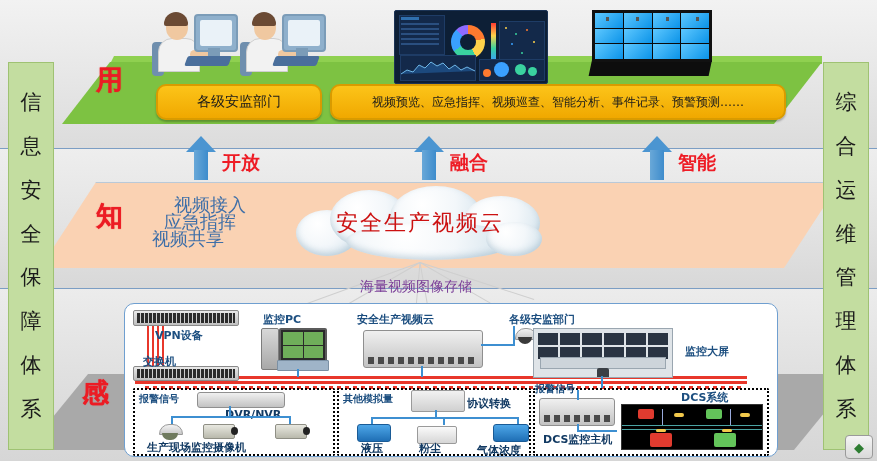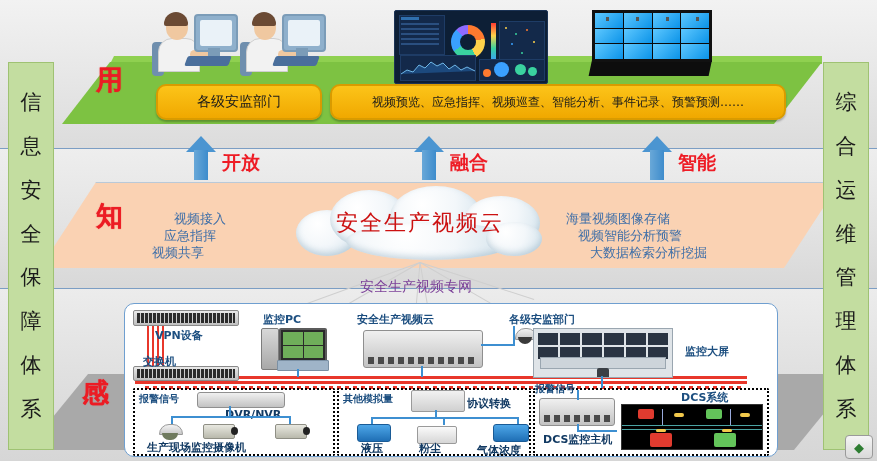--- a/index.html
+++ b/index.html
@@ -127,22 +127,22 @@
   .arrowlabel{position:absolute;color:#ee1c25;font-weight:bold;font-size:19px;
     font-family:"DejaVu Sans",sans-serif;white-space:nowrap;}
 
   
   .cloud{position:absolute;left:286px;top:186px;width:268px;height:74px;}
   .cpuff{position:absolute;border-radius:50%;
     background:radial-gradient(circle at 35% 30%,#ffffff 0%,#f3f7fa 45%,#cfe0ea 100%);
     box-shadow:inset 0 -3px 6px rgba(140,170,190,.45);}
   .cloud-label{position:absolute;left:0;top:22px;width:268px;text-align:center;
     color:#cc1111;font-size:22px;font-family:"DejaVu Serif",serif;letter-spacing:2px;}
-  .cloudtext{position:absolute;color:#3f6fa8;font-size:13px;line-height:17px;
-    font-family:"DejaVu Sans",sans-serif;white-space:nowrap;margin-top:14px;}
+  .cloudtext{position:absolute;color:#3f6fa8;font-size:18px;line-height:17px;
+    font-family:"DejaVu Sans",sans-serif;white-space:nowrap;}
   .ct-left{left:152px;top:196px;text-align:right;}
   .ct-right{left:566px;top:196px;text-align:left;}
 
   .netlabel{position:absolute;left:360px;top:278px;color:#7b3f98;font-size:14px;
     font-family:"DejaVu Serif",serif;white-space:nowrap;}
   .fanline{position:absolute;background:#cfcfcf;height:1px;transform-origin:left center;}
 
   
   .panel{position:absolute;left:124px;top:303px;width:652px;height:152px;
     background:#ffffff;border:1px solid #6f9fd0;border-radius:10px;overflow:hidden;}
@@ -358,34 +358,29 @@
     <div class="cpuff" style="left:60px;top:36px;width:170px;height:38px"></div>
     <div class="cpuff" style="left:200px;top:36px;width:56px;height:34px"></div>
     <div class="cloud-label">安全生产视频云</div>
   </div>
 
   <div class="cloudtext ct-left">
     <div style="text-align:right">视频接入</div>
     <div style="text-align:right;margin-right:10px">应急指挥</div>
     <div style="text-align:right;margin-right:22px">视频共享</div>
   </div>
-  <div class="cloudtext ct-right">
-    <div>海量视频图像存储</div>
-    <div style="margin-left:12px">视频智能分析预警</div>
-    <div style="margin-left:24px">大数据检索分析挖掘</div>
-  </div>
 
   <div class="fanline" style="left:420px;top:262px;width:120px;transform:rotate(18deg)"></div>
   <div class="fanline" style="left:420px;top:262px;width:110px;transform:rotate(30deg)"></div>
   <div class="fanline" style="left:420px;top:262px;width:120px;transform:rotate(160deg)"></div>
   <div class="fanline" style="left:420px;top:262px;width:110px;transform:rotate(150deg)"></div>
   <div class="fanline" style="left:420px;top:262px;width:60px;transform:rotate(95deg)"></div>
   <div class="fanline" style="left:420px;top:262px;width:60px;transform:rotate(80deg)"></div>
 
-  <div class="netlabel">安全生产视频专网</div>
+  <div class="netlabel">海量视频图像存储</div>
 
   <div class="panel">
 
     <div class="redbus" style="left:10px;top:72px;width:612px"></div>
     <div class="redbus" style="left:10px;top:77px;width:612px"></div>
     <div class="redbus-dot" style="left:20px;top:82px;width:600px"></div>
 
     <div class="redbus" style="left:22px;top:12px;width:2px;height:62px"></div>
     <div class="redbus" style="left:27px;top:12px;width:2px;height:62px"></div>
     <div class="redbus" style="left:32px;top:12px;width:2px;height:62px"></div>

